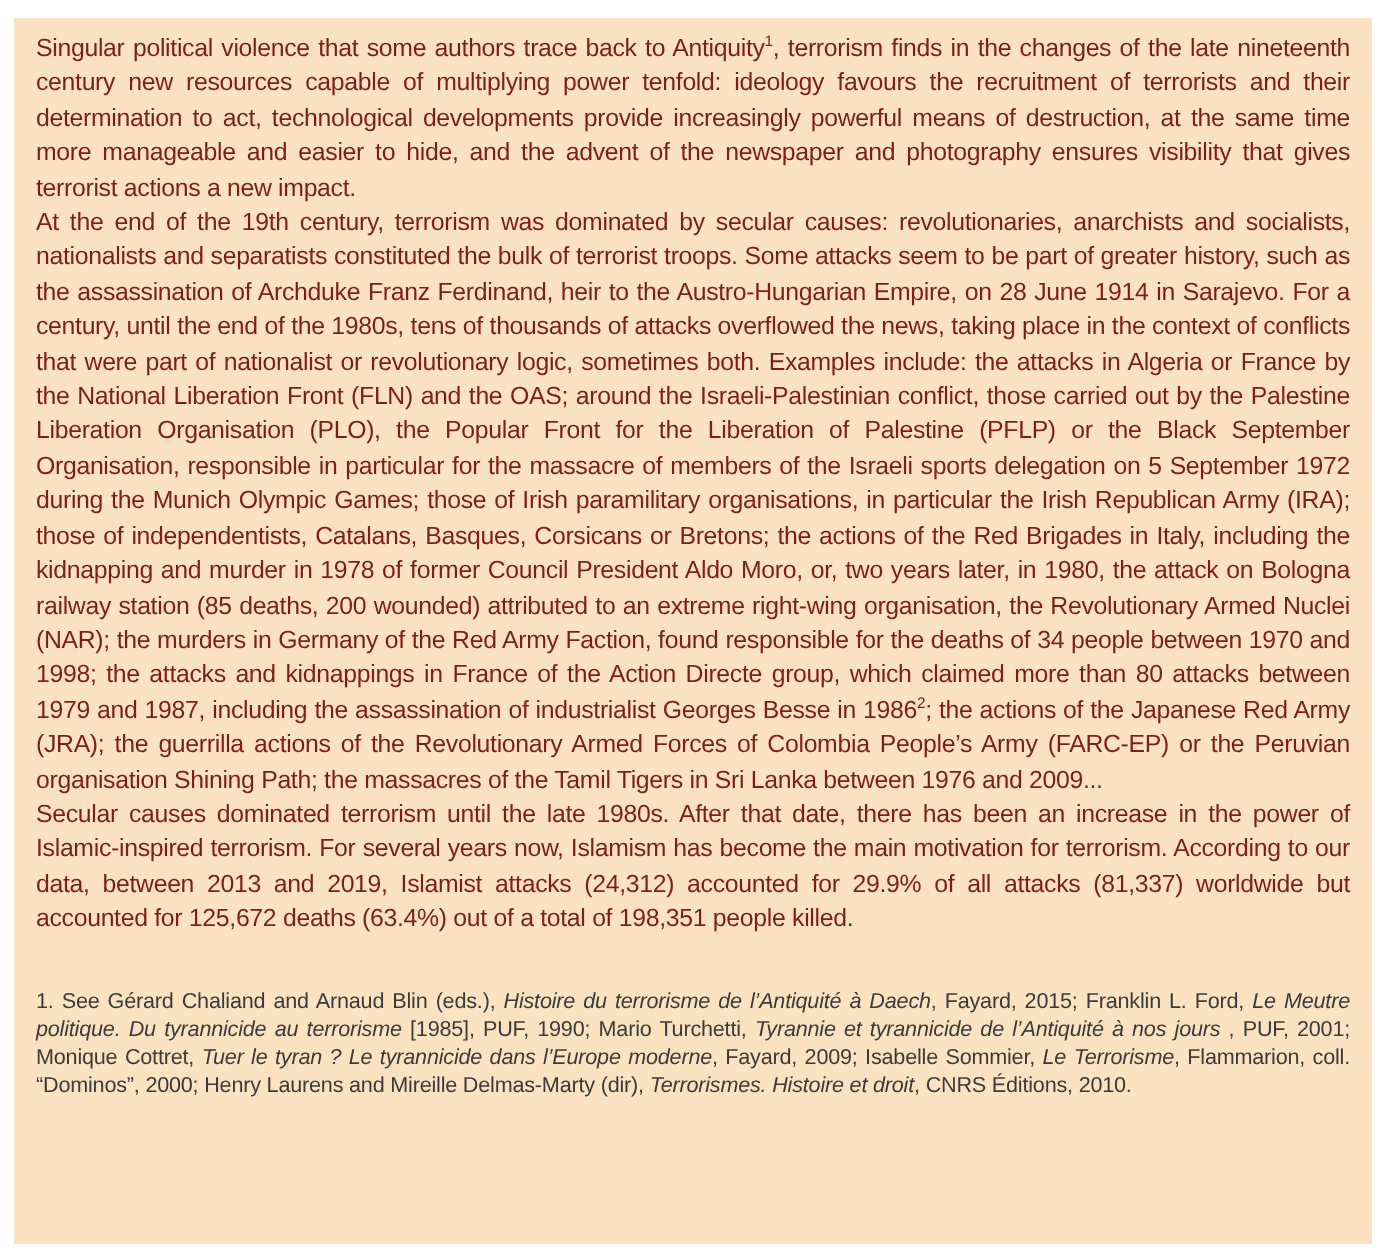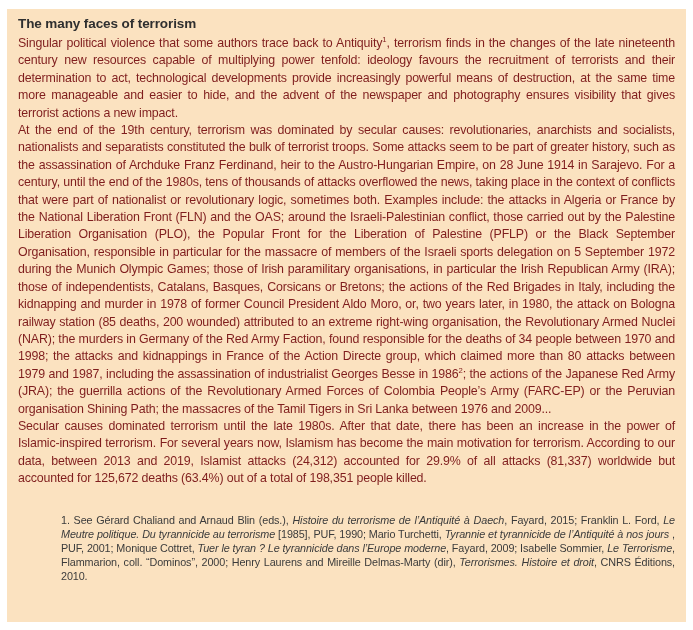--- a/index.html
+++ b/index.html
@@ -33,36 +33,34 @@
     text-align: justify;
     letter-spacing: -0.15px;
   }
   .body-text sup, .footnotes sup {
     font-size: 0.62em;
     line-height: 0;
     vertical-align: super;
   }
   .footnotes {
     margin-top: 25px;
-    margin-left: 43px;
   }
   .footnotes p {
     margin: 0;
     font-size: 10.8px;
     line-height: 14px;
     color: #3b3b3b;
     text-align: justify;
     letter-spacing: -0.1px;
   }
 </style>
 </head>
 <body>
 
 <div class="panel">
-  <h1 class="panel-title">The many faces of terrorism</h1>
   <div class="body-text">
     <p><span>Singular political violence that some authors trace back to Antiquity</span><sup>1</sup><span>, terrorism finds in the changes of the late nineteenth century new resources capable of multiplying power tenfold: ideology favours the recruitment of terrorists and their determination to act, technological developments provide increasingly powerful means of destruction, at the same time more manageable and easier to hide, and the advent of the newspaper and photography ensures visibility that gives terrorist actions a new impact.</span></p>
     <p><span>At the end of the 19th century, terrorism was dominated by secular causes: revolutionaries, anarchists and socialists, nationalists and separatists constituted the bulk of terrorist troops. Some attacks seem to be part of greater history, such as the assassination of Archduke Franz Ferdinand, heir to the Austro-Hungarian Empire, on 28 June 1914 in Sarajevo. For a century, until the end of the 1980s, tens of thousands of attacks overflowed the news, taking place in the context of conflicts that were part of nationalist or revolutionary logic, sometimes both. Examples include: the attacks in Algeria or France by the National Liberation Front (FLN) and the OAS; around the Israeli-Palestinian conflict, those carried out by the Palestine Liberation Organisation (PLO), the Popular Front for the Liberation of Palestine (PFLP) or the  Black September Organisation, responsible in particular for the massacre of members of the Israeli sports delegation on 5 September 1972 during the Munich Olympic Games; those of Irish paramilitary organisations, in particular the Irish Republican Army (IRA); those of independentists, Catalans, Basques, Corsicans or Bretons; the actions of the Red Brigades in Italy, including the kidnapping and murder in 1978 of former Council President Aldo Moro, or, two years later, in 1980, the attack on Bologna railway station (85 deaths, 200 wounded) attributed to an extreme right-wing organisation, the Revolutionary Armed Nuclei (NAR); the murders in Germany of the Red Army Faction, found responsible for the deaths of 34 people between 1970 and 1998; the attacks and kidnappings in France of the Action Directe group, which claimed more than 80 attacks between 1979 and 1987, including the assassination of industrialist Georges Besse in 1986</span><sup>2</sup><span>; the actions of the Japanese Red Army (JRA); the guerrilla actions of the Revolutionary Armed Forces of Colombia People’s Army (FARC-EP) or the Peruvian organisation Shining Path; the massacres of the Tamil Tigers in Sri Lanka between 1976 and 2009...</span></p>
     <p><span>Secular causes dominated terrorism until the late 1980s. After that date, there has been an increase in the power of Islamic-inspired terrorism. For several years now, Islamism has become the main motivation for terrorism. According to our data, between 2013 and 2019, Islamist attacks (24,312) accounted for 29.9% of all attacks (81,337) worldwide but accounted for 125,672 deaths (63.4%) out of a total of 198,351 people killed.</span></p>
   </div>
   <div class="footnotes">
     <p><span>1. See Gérard Chaliand and Arnaud Blin (eds.), </span><span style="font-style: italic;">Histoire du terrorisme de l’Antiquité à Daech</span><span>, Fayard, 2015; Franklin L. Ford, </span><span style="font-style: italic;">Le Meutre politique. Du tyrannicide au terrorisme</span><span> [1985], PUF, 1990; Mario Turchetti, </span><span style="font-style: italic;">Tyrannie et tyrannicide de l’Antiquité à nos jours</span><span> , PUF, 2001; Monique Cottret, </span><span style="font-style: italic;">Tuer le tyran ? Le tyrannicide dans l’Europe moderne</span><span>, Fayard, 2009; Isabelle Sommier, </span><span style="font-style: italic;">Le Terrorisme</span><span>, Flammarion, coll. “Dominos”, 2000; Henry Laurens and Mireille Delmas-Marty (dir), </span><span style="font-style: italic;">Terrorismes. Histoire et droit</span><span>, CNRS Éditions, 2010.</span></p>
   </div>
 </div>
 

